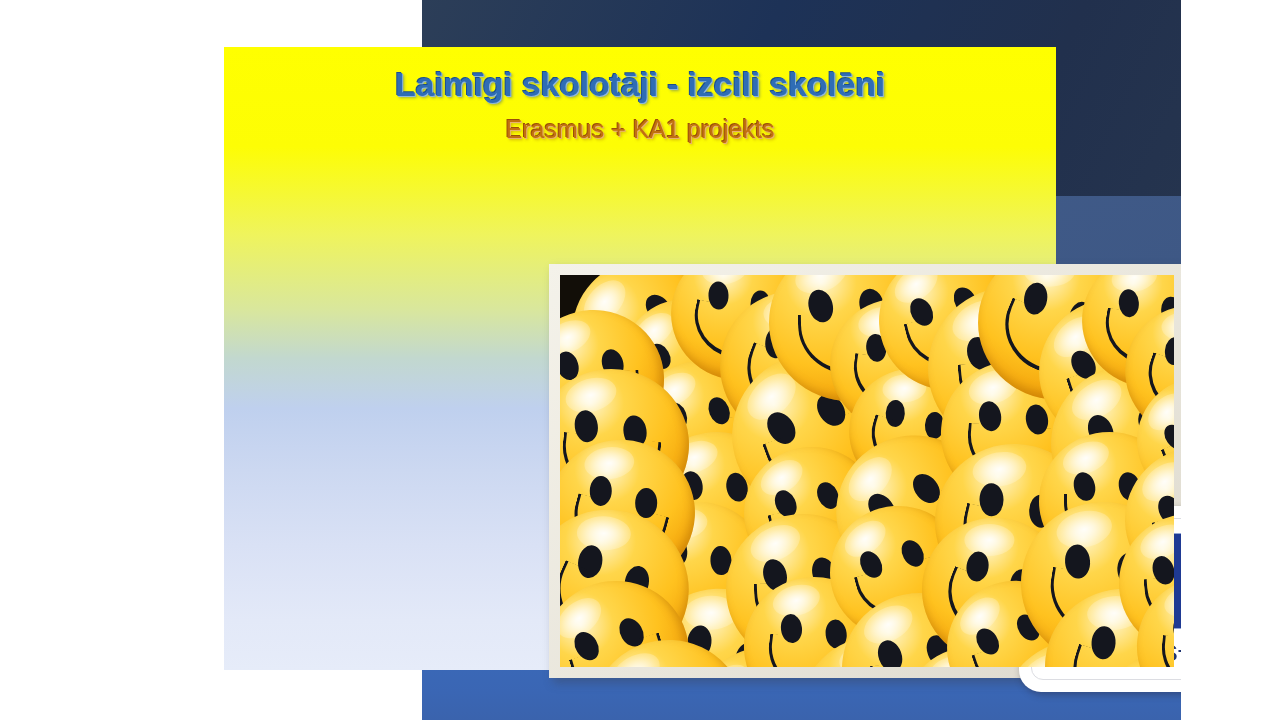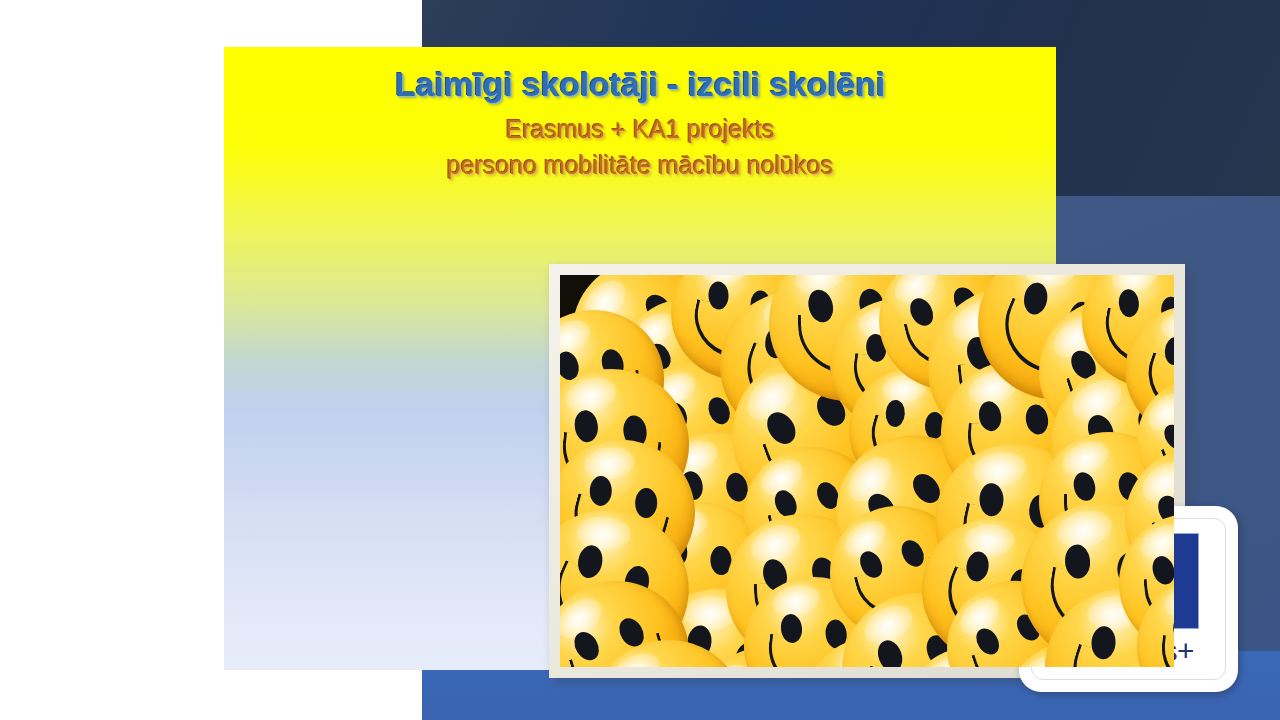--- a/index.html
+++ b/index.html
@@ -2,21 +2,21 @@
 <html><head>
 <meta charset="utf-8">
 <style>
   html, body {
     margin: 0;
     padding: 0;
     background: #ffffff;
   }
   .slide {
     position: relative;
-    width: 1280px;
+    width: 1181px;
     height: 720px;
     overflow: hidden;
     background: #22c55e;
     font-family: "Liberation Sans", sans-serif;
   }
 
   
   .bg-dark-top {
     position: absolute;
     left: 422px;
@@ -230,21 +230,20 @@
   <div class="bg-dark-top"></div>
   <div class="bg-steel"></div>
   <div class="bg-bottom-strip"></div>
   <div class="bg-white-left"></div>
 
   <div class="panel">
 
     <div class="title-block">
       <div class="title-main">Laimīgi skolotāji - izcili skolēni</div>
       <div class="subtitle-1">Erasmus + KA1  projekts</div>
-      <div class="subtitle-2">persono mobilitāte mācību nolūkos</div>
     </div>
 
     <div class="photo-frame">
       <div class="photo" id="smiley-photo">
           <div class="smiley" style="width: 24%; padding-bottom: 0px; height: 36.8696%; left: 2%; top: -4%; transform: rotate(-25deg); z-index: 10;">
             <div class="glint"></div>
             <div class="eye l"></div>
             <div class="eye r"></div>
             <div class="mouth"></div>
           </div>

